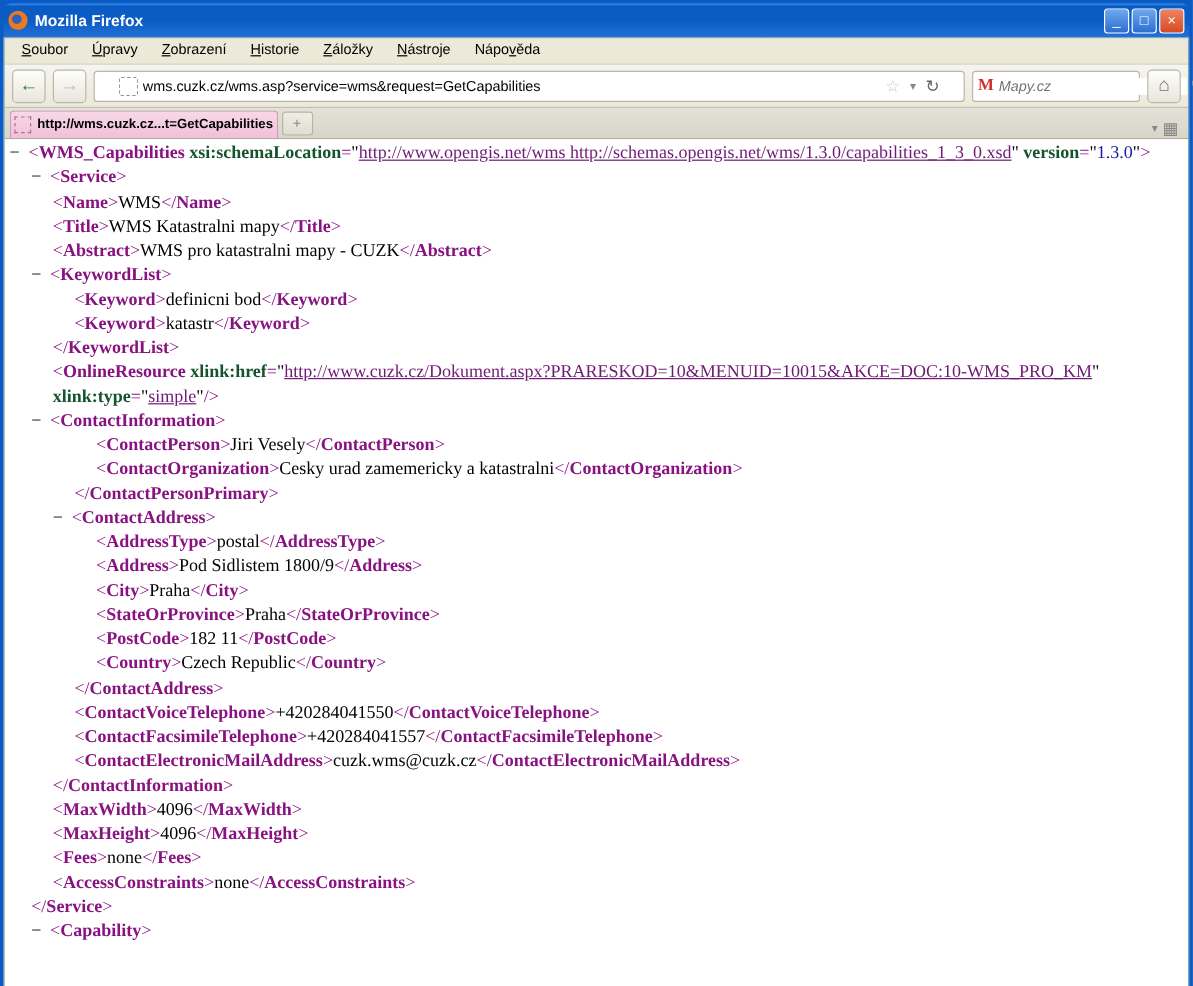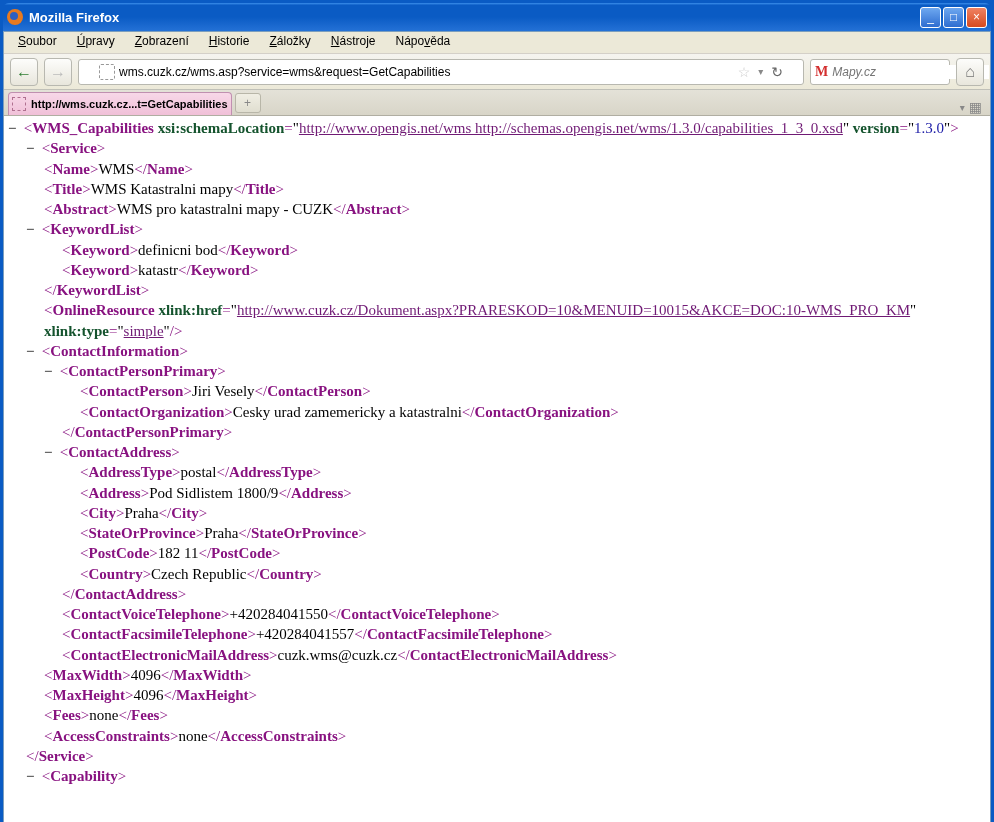--- a/index.html
+++ b/index.html
@@ -273,35 +273,35 @@
           <div class="ind1"><span class="toggle">−</span> <span class="br">&lt;</span><span class="tag">Service</span><span class="br">&gt;</span></div>
           <div class="ind2"><span class="br">&lt;</span><span class="tag">Name</span><span class="br">&gt;</span><span class="txt">WMS</span><span class="br">&lt;/</span><span class="tag">Name</span><span class="br">&gt;</span></div>
           <div class="ind2"><span class="br">&lt;</span><span class="tag">Title</span><span class="br">&gt;</span><span class="txt">WMS Katastralni mapy</span><span class="br">&lt;/</span><span class="tag">Title</span><span class="br">&gt;</span></div>
           <div class="ind2"><span class="br">&lt;</span><span class="tag">Abstract</span><span class="br">&gt;</span><span class="txt">WMS pro katastralni mapy - CUZK</span><span class="br">&lt;/</span><span class="tag">Abstract</span><span class="br">&gt;</span></div>
           <div class="ind1"><span class="toggle">−</span> <span class="br">&lt;</span><span class="tag">KeywordList</span><span class="br">&gt;</span></div>
           <div class="ind3"><span class="br">&lt;</span><span class="tag">Keyword</span><span class="br">&gt;</span><span class="txt">definicni bod</span><span class="br">&lt;/</span><span class="tag">Keyword</span><span class="br">&gt;</span></div>
           <div class="ind3"><span class="br">&lt;</span><span class="tag">Keyword</span><span class="br">&gt;</span><span class="txt">katastr</span><span class="br">&lt;/</span><span class="tag">Keyword</span><span class="br">&gt;</span></div>
           <div class="ind2"><span class="br">&lt;/</span><span class="tag">KeywordList</span><span class="br">&gt;</span></div>
           <div class="ind2"><span class="br">&lt;</span><span class="tag">OnlineResource</span> <span class="attr">xlink:href</span><span class="br">=</span>"<span class="val"><a>http://www.cuzk.cz/Dokument.aspx?PRARESKOD=10&amp;MENUID=10015&amp;AKCE=DOC:10-WMS_PRO_KM</a></span>" <span class="attr">xlink:type</span><span class="br">=</span>"<span class="val"><a>simple</a></span>"<span class="br">/&gt;</span></div>
           <div class="ind1"><span class="toggle">−</span> <span class="br">&lt;</span><span class="tag">ContactInformation</span><span class="br">&gt;</span></div>
-          <div class="ind2"><span class="toggle">−</span> <span class="br">&lt;</span><span class="tag">ContactPersonPrimary</span><span class="br">&gt;</span></div>
           <div class="ind4"><span class="br">&lt;</span><span class="tag">ContactPerson</span><span class="br">&gt;</span><span class="txt">Jiri Vesely</span><span class="br">&lt;/</span><span class="tag">ContactPerson</span><span class="br">&gt;</span></div>
           <div class="ind4"><span class="br">&lt;</span><span class="tag">ContactOrganization</span><span class="br">&gt;</span><span class="txt">Cesky urad zamemericky a katastralni</span><span class="br">&lt;/</span><span class="tag">ContactOrganization</span><span class="br">&gt;</span></div>
           <div class="ind3"><span class="br">&lt;/</span><span class="tag">ContactPersonPrimary</span><span class="br">&gt;</span></div>
           <div class="ind2"><span class="toggle">−</span> <span class="br">&lt;</span><span class="tag">ContactAddress</span><span class="br">&gt;</span></div>
           <div class="ind4"><span class="br">&lt;</span><span class="tag">AddressType</span><span class="br">&gt;</span><span class="txt">postal</span><span class="br">&lt;/</span><span class="tag">AddressType</span><span class="br">&gt;</span></div>
           <div class="ind4"><span class="br">&lt;</span><span class="tag">Address</span><span class="br">&gt;</span><span class="txt">Pod Sidlistem 1800/9</span><span class="br">&lt;/</span><span class="tag">Address</span><span class="br">&gt;</span></div>
           <div class="ind4"><span class="br">&lt;</span><span class="tag">City</span><span class="br">&gt;</span><span class="txt">Praha</span><span class="br">&lt;/</span><span class="tag">City</span><span class="br">&gt;</span></div>
           <div class="ind4"><span class="br">&lt;</span><span class="tag">StateOrProvince</span><span class="br">&gt;</span><span class="txt">Praha</span><span class="br">&lt;/</span><span class="tag">StateOrProvince</span><span class="br">&gt;</span></div>
           <div class="ind4"><span class="br">&lt;</span><span class="tag">PostCode</span><span class="br">&gt;</span><span class="txt">182 11</span><span class="br">&lt;/</span><span class="tag">PostCode</span><span class="br">&gt;</span></div>
           <div class="ind4"><span class="br">&lt;</span><span class="tag">Country</span><span class="br">&gt;</span><span class="txt">Czech Republic</span><span class="br">&lt;/</span><span class="tag">Country</span><span class="br">&gt;</span></div>
           <div class="ind3"><span class="br">&lt;/</span><span class="tag">ContactAddress</span><span class="br">&gt;</span></div>
           <div class="ind3"><span class="br">&lt;</span><span class="tag">ContactVoiceTelephone</span><span class="br">&gt;</span><span class="txt">+420284041550</span><span class="br">&lt;/</span><span class="tag">ContactVoiceTelephone</span><span class="br">&gt;</span></div>
           <div class="ind3"><span class="br">&lt;</span><span class="tag">ContactFacsimileTelephone</span><span class="br">&gt;</span><span class="txt">+420284041557</span><span class="br">&lt;/</span><span class="tag">ContactFacsimileTelephone</span><span class="br">&gt;</span></div>
           <div class="ind3"><span class="br">&lt;</span><span class="tag">ContactElectronicMailAddress</span><span class="br">&gt;</span><span class="txt">cuzk.wms@cuzk.cz</span><span class="br">&lt;/</span><span class="tag">ContactElectronicMailAddress</span><span class="br">&gt;</span></div>
+          <div class="ind2"><span class="br">&lt;/</span><span class="tag">ContactInformation</span><span class="br">&gt;</span></div>
           <div class="ind2"><span class="br">&lt;</span><span class="tag">MaxWidth</span><span class="br">&gt;</span><span class="txt">4096</span><span class="br">&lt;/</span><span class="tag">MaxWidth</span><span class="br">&gt;</span></div>
           <div class="ind2"><span class="br">&lt;</span><span class="tag">MaxHeight</span><span class="br">&gt;</span><span class="txt">4096</span><span class="br">&lt;/</span><span class="tag">MaxHeight</span><span class="br">&gt;</span></div>
           <div class="ind2"><span class="br">&lt;</span><span class="tag">Fees</span><span class="br">&gt;</span><span class="txt">none</span><span class="br">&lt;/</span><span class="tag">Fees</span><span class="br">&gt;</span></div>
           <div class="ind2"><span class="br">&lt;</span><span class="tag">AccessConstraints</span><span class="br">&gt;</span><span class="txt">none</span><span class="br">&lt;/</span><span class="tag">AccessConstraints</span><span class="br">&gt;</span></div>
           <div class="ind1"><span class="br">&lt;/</span><span class="tag">Service</span><span class="br">&gt;</span></div>
           <div class="ind1"><span class="toggle">−</span> <span class="br">&lt;</span><span class="tag">Capability</span><span class="br">&gt;</span></div>
         </div>
     </div>
   </div>
 </div>

